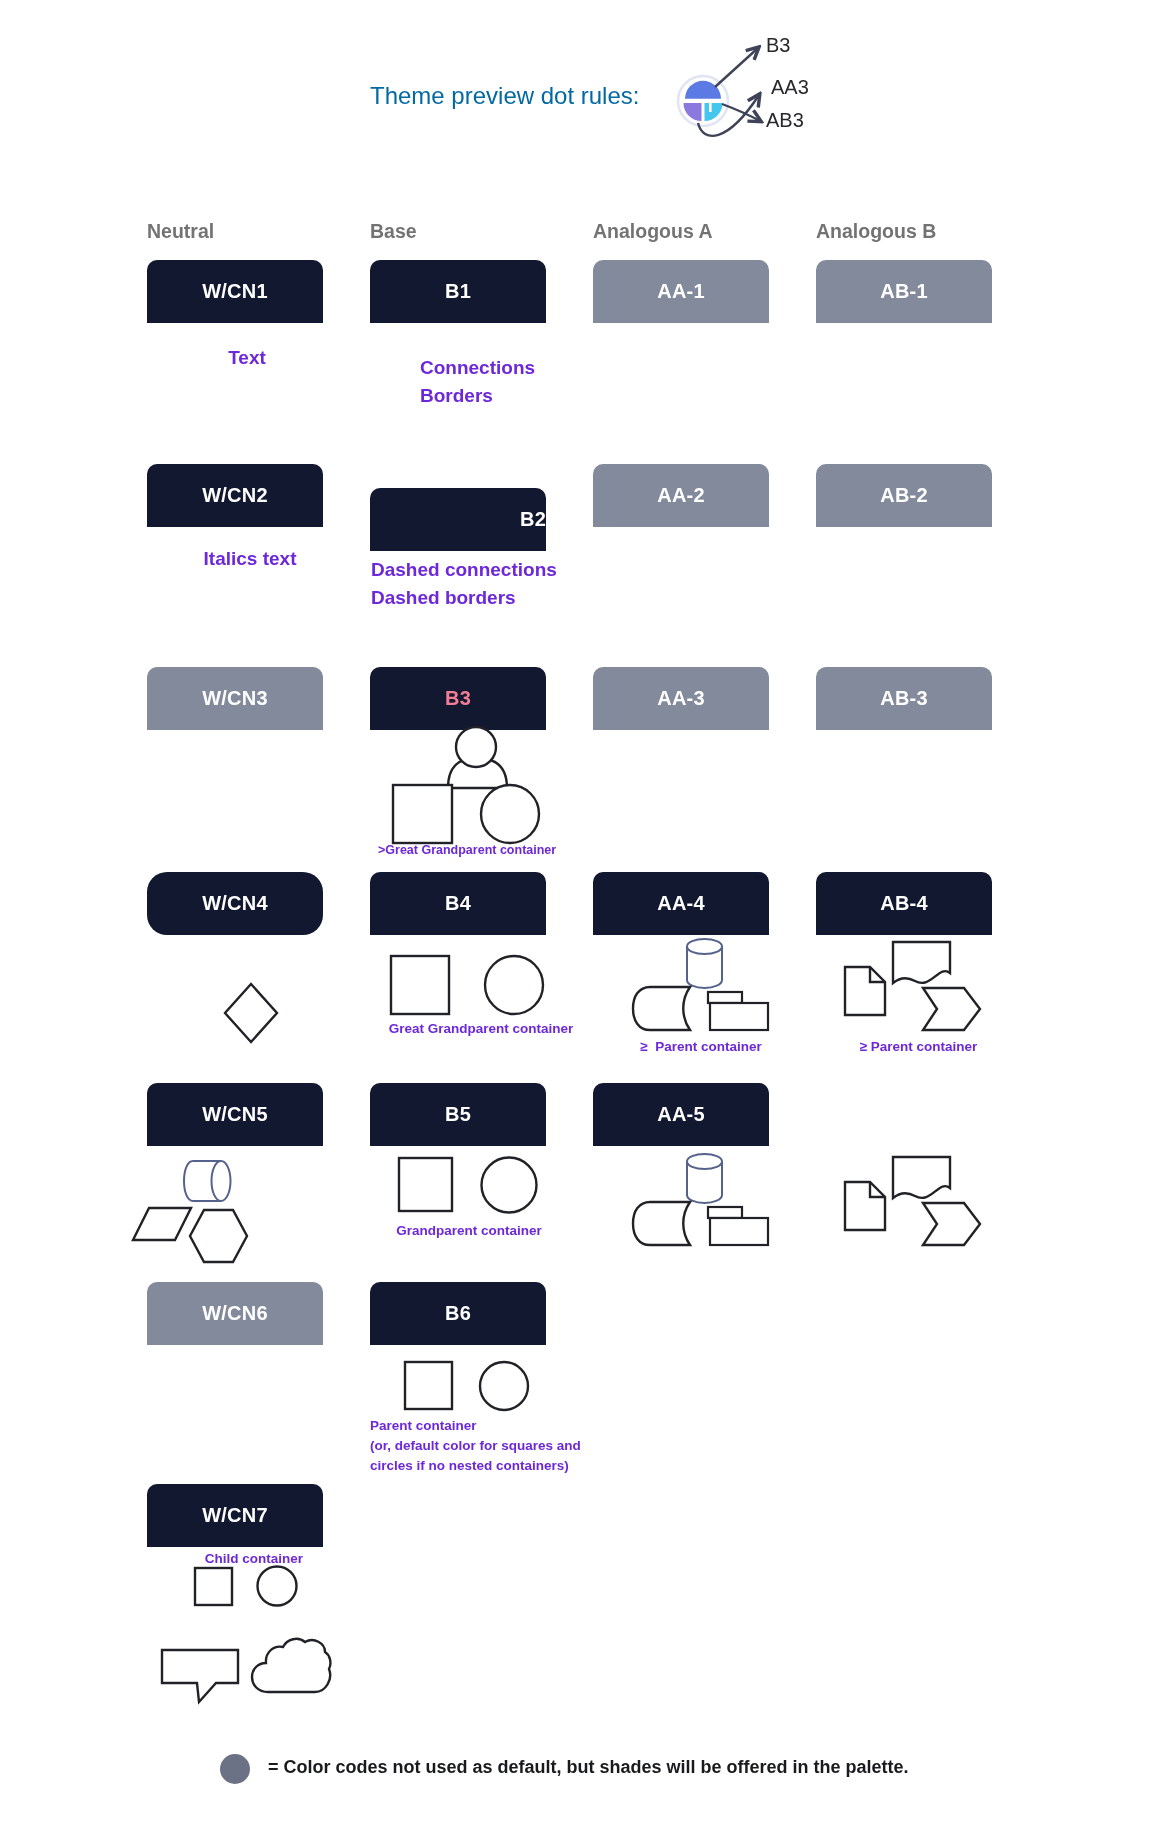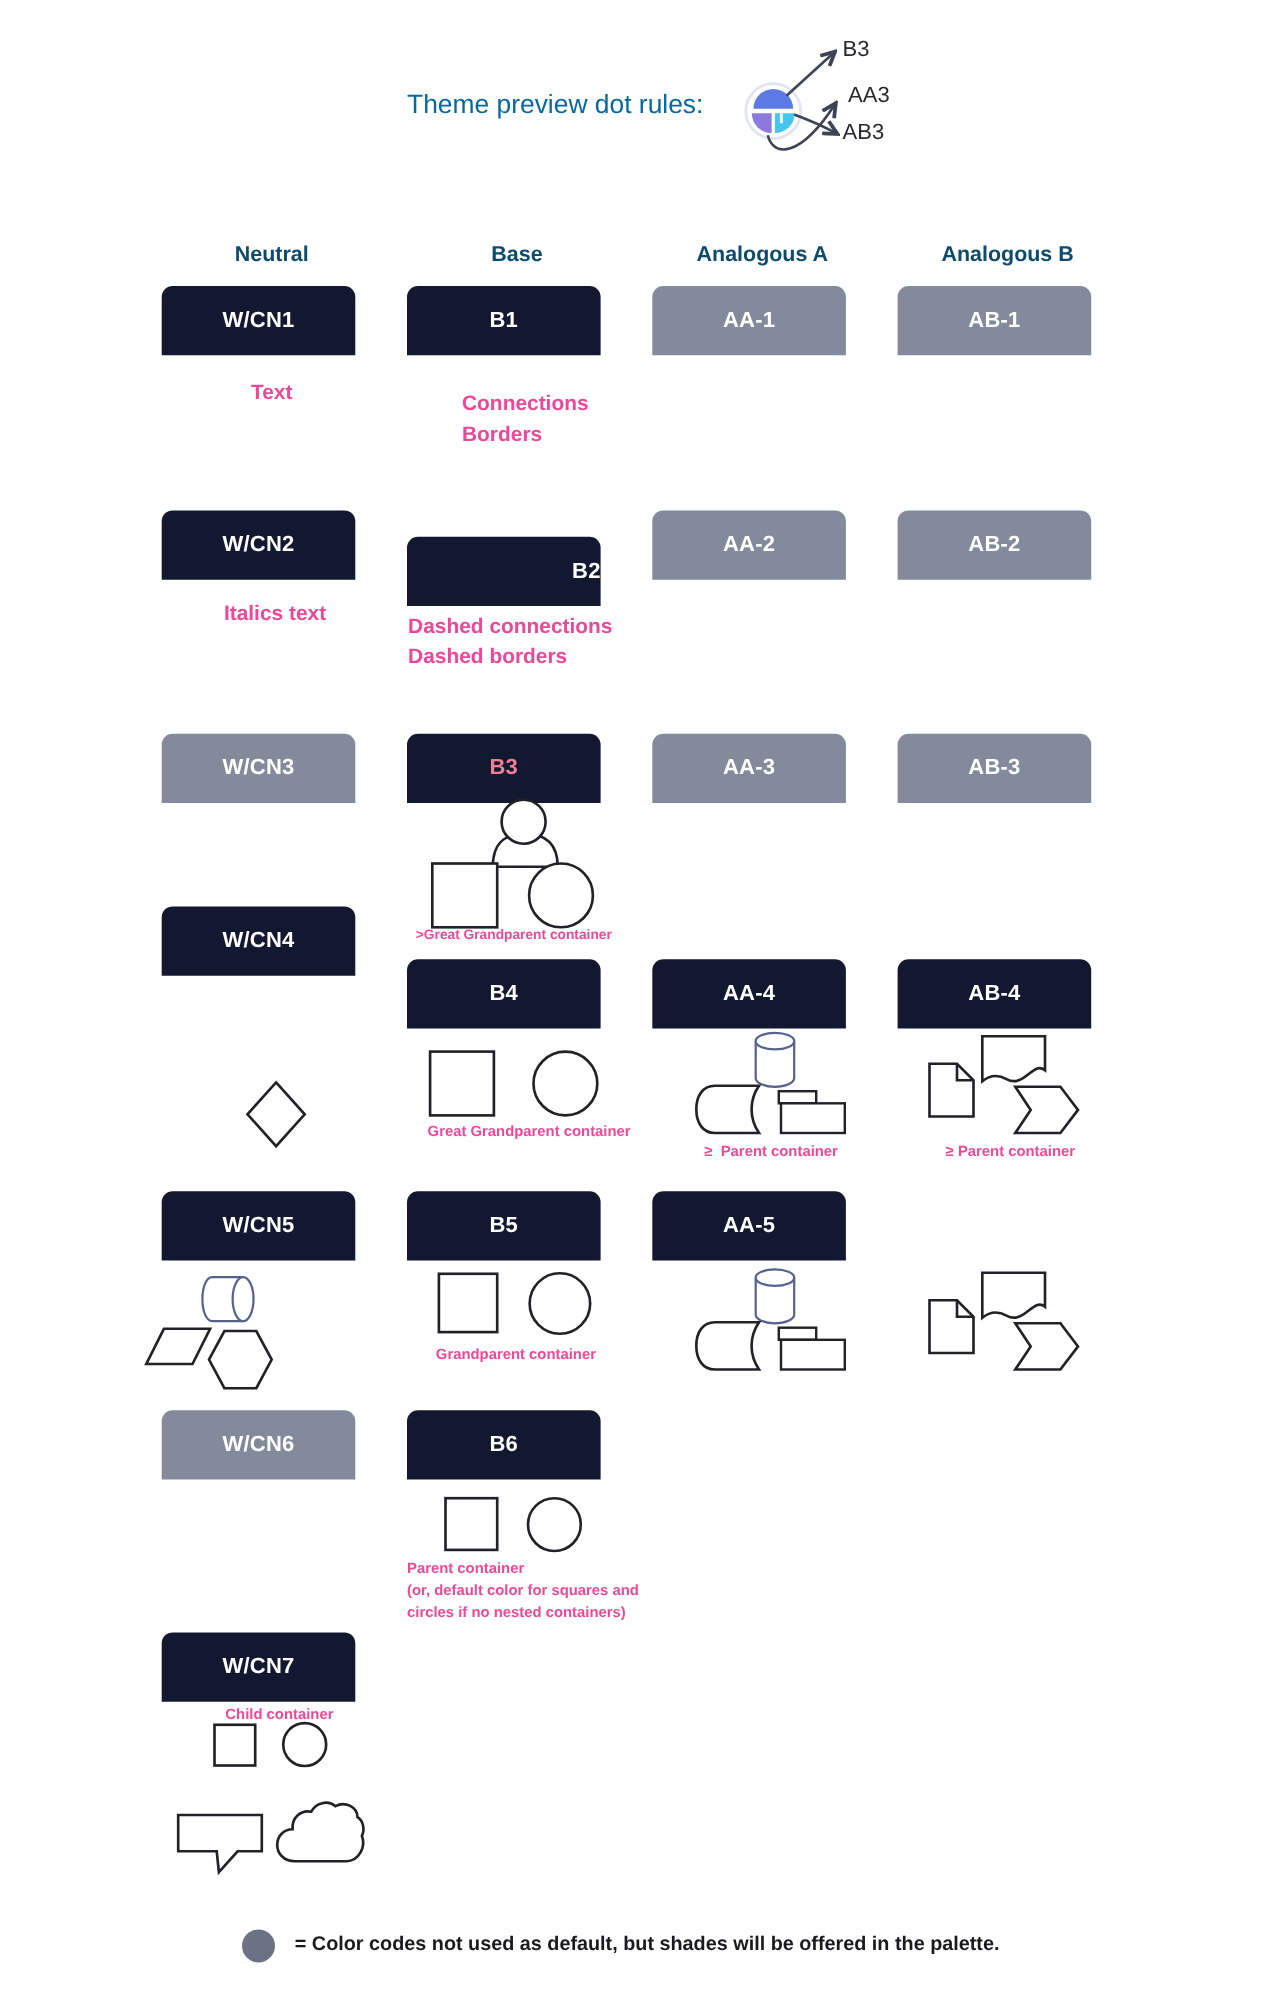--- a/index.html
+++ b/index.html
@@ -1,28 +1,28 @@
 <!DOCTYPE html>
 <html><head>
 <meta charset="utf-8">
 <style>
   html,body{margin:0;padding:0;background:#fff;}
   .canvas{position:relative;width:1164px;height:1822px;background:#ffffff;
     font-family:"Liberation Sans","DejaVu Sans",sans-serif;overflow:hidden;}
   .abs{position:absolute;}
   .title{font-size:24px;font-weight:400;color:#0369a1;}
   .dotlabel{font-size:20px;font-weight:400;color:#27272e;}
-  .colhead{width:200px;text-align:center;font-size:19.5px;font-weight:700;color:#0c4a6e;}
+  .colhead{width:200px;font-size:19.5px;font-weight:700;color:#737373;}
   .swatch{position:absolute;width:176px;height:63px;border-radius:10px 10px 0 0;
     display:flex;align-items:center;justify-content:center;}
   .swatch span{font-size:20px;font-weight:700;color:#ffffff;letter-spacing:.2px;}
   .dark{background:#121830;}
   .gray{background:#828a9c;justify-content:center;}
   .pink-label span{color:#f27e96;}
-  .cap{position:absolute;font-weight:700;color:#ec4899;white-space:pre-wrap;}
+  .cap{position:absolute;font-weight:700;color:#6d28d9;white-space:pre-wrap;}
   .cap-lg{font-size:19px;line-height:28px;}
   .cap-sm{font-size:13.5px;line-height:20px;}
   .cap-xs{font-size:12.5px;}
   .center{text-align:center;}
   .legend-text{font-size:18px;font-weight:700;color:#191a1e;white-space:pre-wrap;}
   svg.overlay{position:absolute;left:0;top:0;pointer-events:none;}
 </style>
 </head>
 <body>
 
@@ -70,21 +70,21 @@
   <div class="swatch dark pink-label" style="left:370px;top:667px;">
       <span>B3</span>
     </div>
   <div class="swatch gray" style="left:593px;top:667px;">
       <span>AA-3</span>
     </div>
   <div class="swatch gray" style="left:816px;top:667px;">
       <span>AB-3</span>
     </div>
 
-  <div class="swatch dark" style="left:147px;top:824px;">
+  <div class="swatch dark" style="left:147px;top:872px;border-radius:20px;">
       <span>W/CN4</span>
     </div>
   <div class="swatch dark" style="left:370px;top:872px;">
       <span>B4</span>
     </div>
   <div class="swatch dark" style="left:593px;top:872px;">
       <span>AA-4</span>
     </div>
   <div class="swatch dark" style="left:816px;top:872px;">
       <span>AB-4</span>

